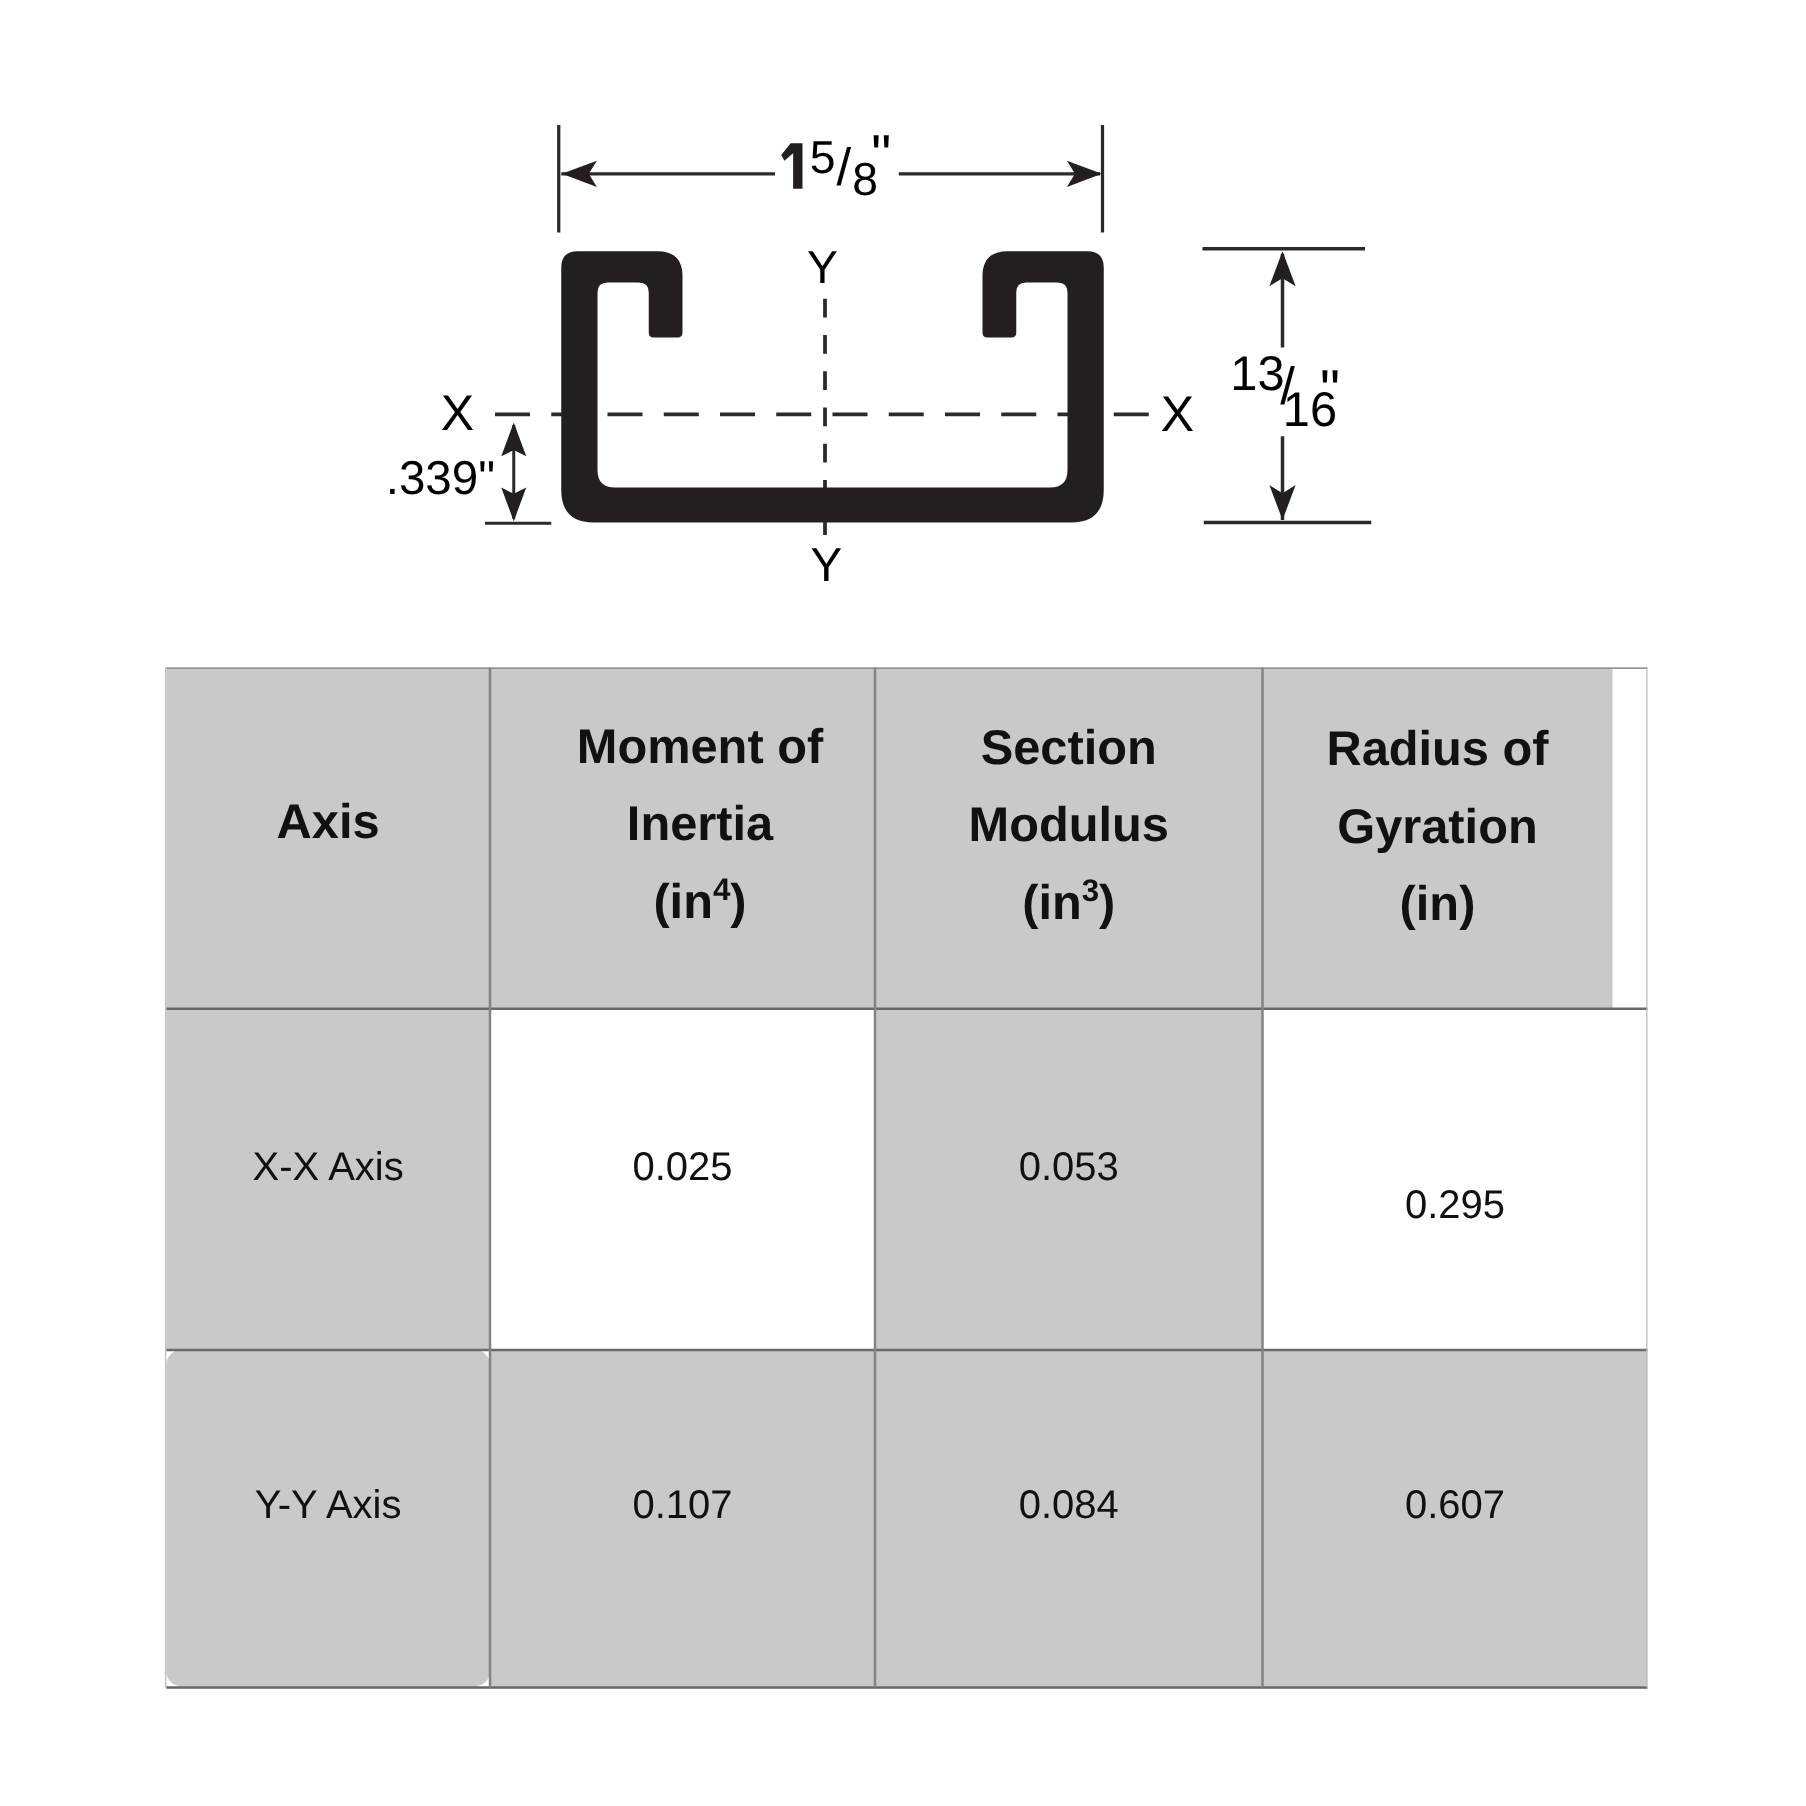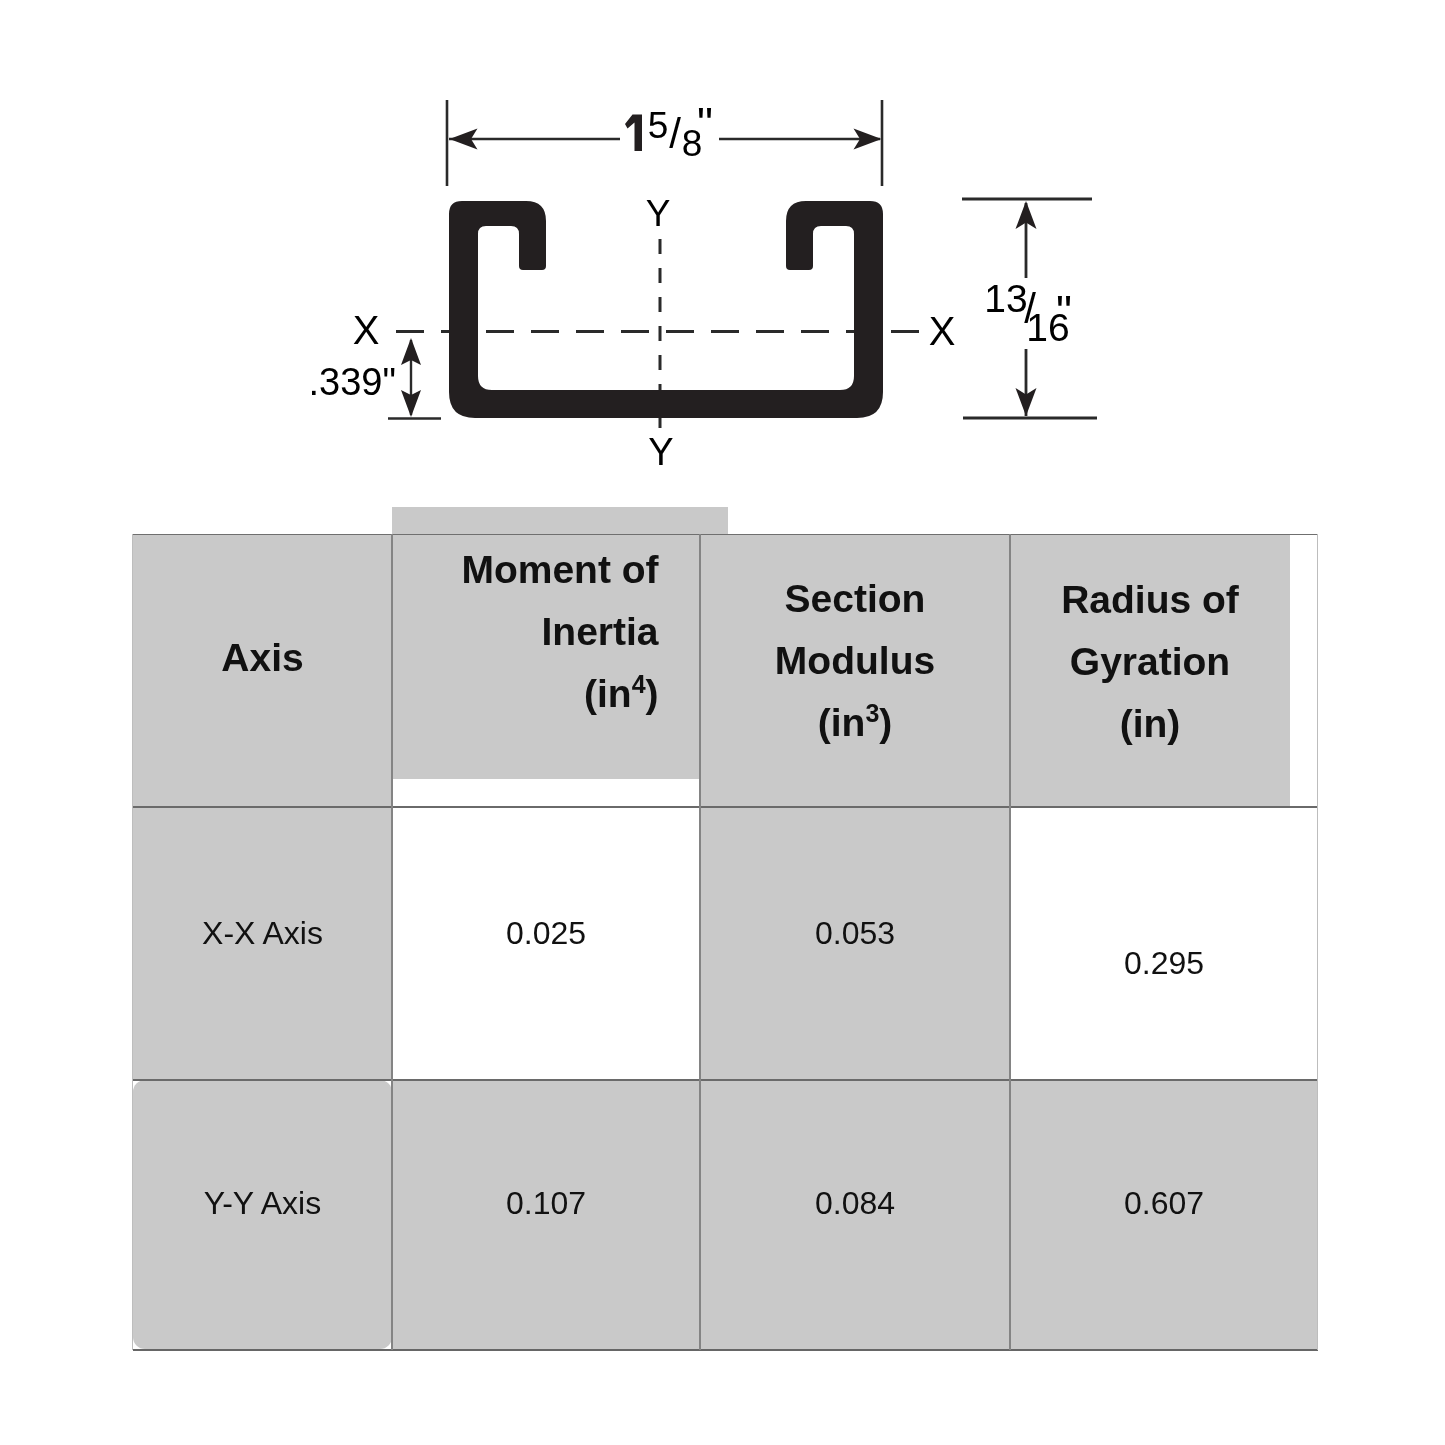--- a/index.html
+++ b/index.html
@@ -59,21 +59,21 @@
 
   <text x="366" y="344" font-size="40" text-anchor="middle">X</text>
   <text x="942" y="345" font-size="40" text-anchor="middle">X</text>
   <text x="658" y="226" font-size="37" text-anchor="middle">Y</text>
   <text x="661" y="465" font-size="38" text-anchor="middle">Y</text>
 </svg>
 
 <div class="cell hdr" style="left:133px;top:535px;width:259px;height:272px;background:#c9c9c9;padding-bottom:26px;box-sizing:border-box;">
     <div>Axis</div>
   </div>
-<div class="cell hdr" style="left:392px;top:507px;width:336px;height:272px;background:#c9c9c9;padding-bottom:19px;box-sizing:border-box;text-align:right;">
+<div class="cell hdr" style="left:392px;top:535px;width:336px;height:272px;background:#c9c9c9;padding-bottom:19px;box-sizing:border-box;">
     <div>Moment of<br>Inertia<br>(in<span class="sup">4</span>)</div>
   </div>
 <div class="cell hdr" style="left:700px;top:535px;width:310px;height:272px;background:#c9c9c9;padding-bottom:16px;box-sizing:border-box;">
     <div>Section<br>Modulus<br>(in<span class="sup">3</span>)</div>
   </div>
 <div class="cell hdr" style="left:1010px;top:535px;width:280px;height:272px;background:#c9c9c9;padding-bottom:19px;box-sizing:border-box;">
     <div>Radius of<br>Gyration<br>(in)</div>
   </div>
 
 <div class="cell data" style="left:133px;top:807px;width:259px;height:273px;background:#c9c9c9;padding-bottom:21px;box-sizing:border-box;">

